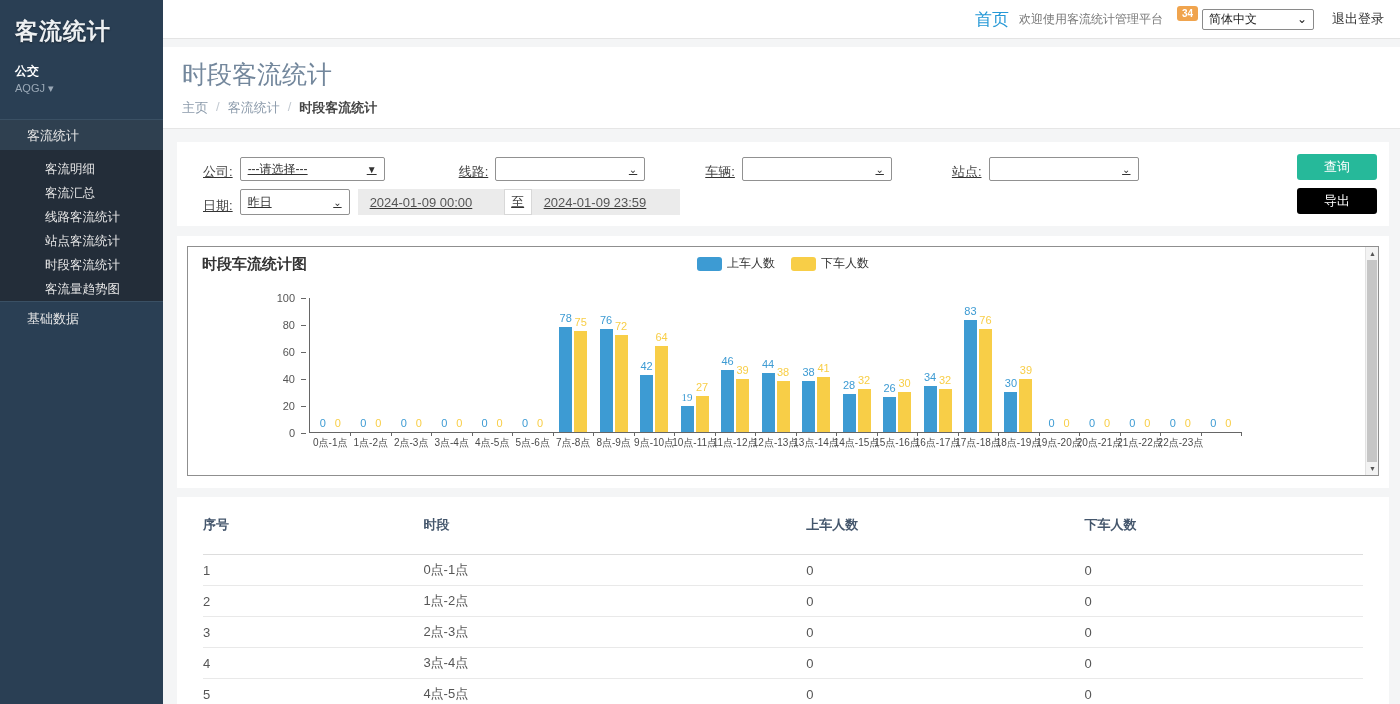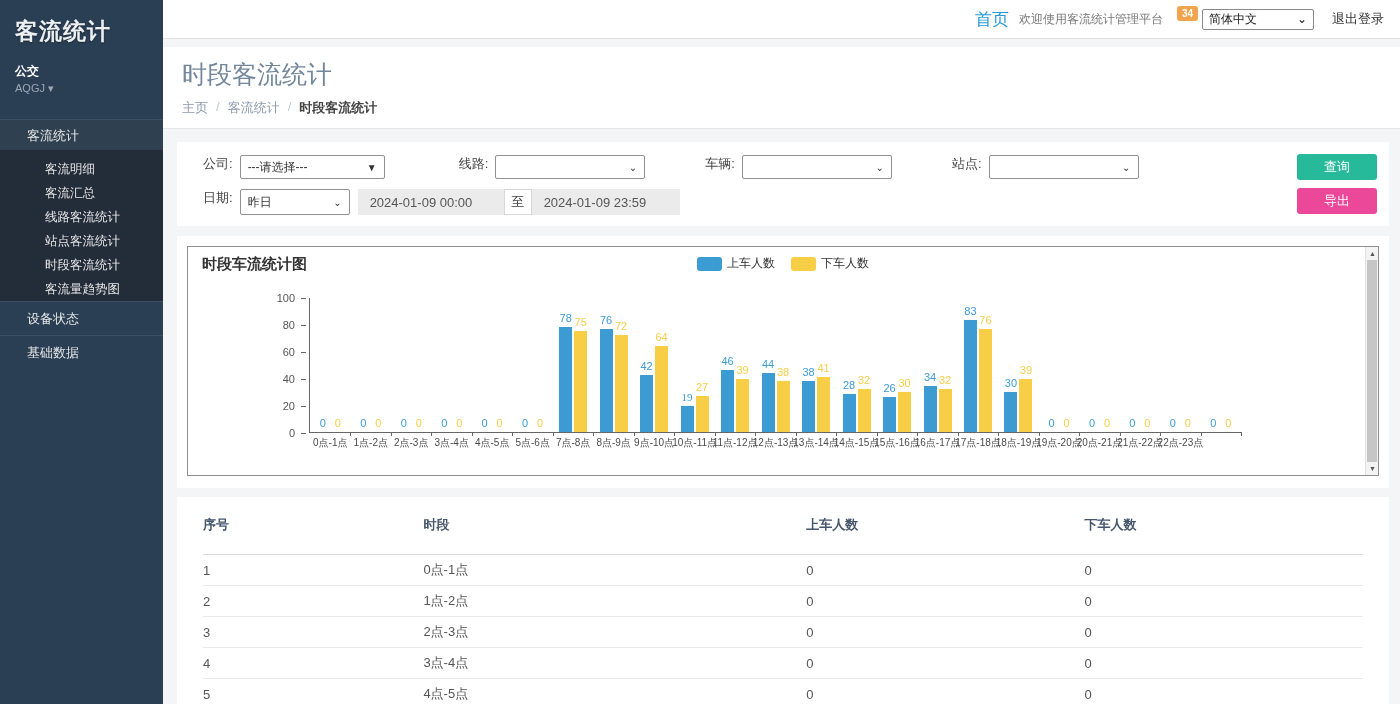--- a/index.html
+++ b/index.html
@@ -38,37 +38,37 @@
   .breadcrumb { margin-top:8px; font-size:13px; color:#8C9BAB; display:flex; gap:8px; }
   .crumb { color:#8C9BAB; cursor:pointer; }
   .crumb.active { color:#444; font-weight:bold; cursor:default; }
   .crumb-sep { color:#C2C9D1; }
 
   .content { padding:13px 11px 0 14px; }
   .card { background:#fff; }
 
   
   .filter-card { position:relative; padding:13px 120px 11px 26px; margin-bottom:10px; }
-  .frow { display:flex; align-items:flex-start; height:26px; }
+  .frow { display:flex; align-items:flex-end; height:26px;text-decoration:underline; }
   .frow + .frow { margin-top:8px; }
   .flabel { font-size:13px; color:#444; margin-right:7px; }
   .sel { height:24px; border:1px solid #919191; border-radius:2px; background:#fff; display:flex;
          align-items:center; justify-content:space-between; padding:0 7px; font-size:12px; color:#333; cursor:pointer; }
   .sel .arrow { font-size:10px; color:#333; margin-left:6px; }
   .sel.company { width:145px; margin-right:74px; }
   .sel.mid { width:150px; margin-right:60px; }
   .sel.date { width:110px; margin-right:8px; height:26px; }
   .dateinput { height:26px; background:#EBEBEB; color:#555; font-size:13px; display:flex; align-items:center;
                padding:0 12px; width:146px; }
   .datesep { height:26px; width:28px; background:#fff; border:1px solid #D8D8D8; display:flex; align-items:center;
              justify-content:center; font-size:13px; color:#444; }
   .btn { position:absolute; right:12px; width:80px; height:26px; border:none; border-radius:3px; color:#fff;
          font-size:13px; cursor:pointer; font-family:inherit; }
   .btn-query { top:12px; background:#26B99A; }
-  .btn-export { top:46px; background:#ec4899; }
+  .btn-export { top:46px; background:#000000; }
 
   
   .chart-card { padding:10px 10px 12px 10px; margin-bottom:9px; }
   .chart-box { position:relative; border:1px solid #8F8F8F; height:230px; background:#fff; overflow:hidden; }
   .chart-title { position:absolute; left:14px; top:8px; font-size:15px; font-weight:bold; color:#333; }
   .legend { position:absolute; top:8px; left:50%; transform:translateX(-50%); display:flex; gap:16px; align-items:center; }
   .legend-item { display:flex; align-items:center; gap:5px; cursor:pointer; }
   .legend-chip { width:25px; height:14px; border-radius:3px; }
   .legend-label { font-size:12px; color:#333; }
   .yaxis { position:absolute; left:0; top:51px; width:121px; height:135px; }
@@ -111,21 +111,20 @@
     <nav class="menu">
       <div class="menu-section">客流统计</div>
       <div class="submenu" id="submenu">
           <div class="submenu-item">客流明细</div>
           <div class="submenu-item">客流汇总</div>
           <div class="submenu-item">线路客流统计</div>
           <div class="submenu-item">站点客流统计</div>
           <div class="submenu-item">时段客流统计</div>
           <div class="submenu-item">客流量趋势图</div>
         </div>
-      <div class="menu-section plain">设备状态</div>
       <div class="menu-section plain">基础数据</div>
     </nav>
   </aside>
 
   <div class="main">
 
     <header class="topnav">
       <span class="home-link">首页</span>
       <span class="welcome">欢迎使用客流统计管理平台</span>
       <span class="badge">34</span>

